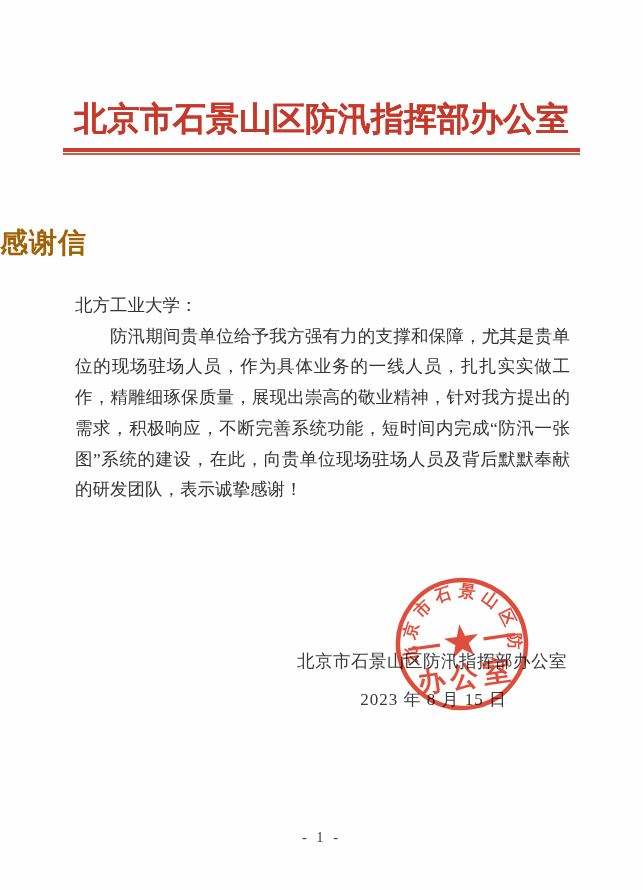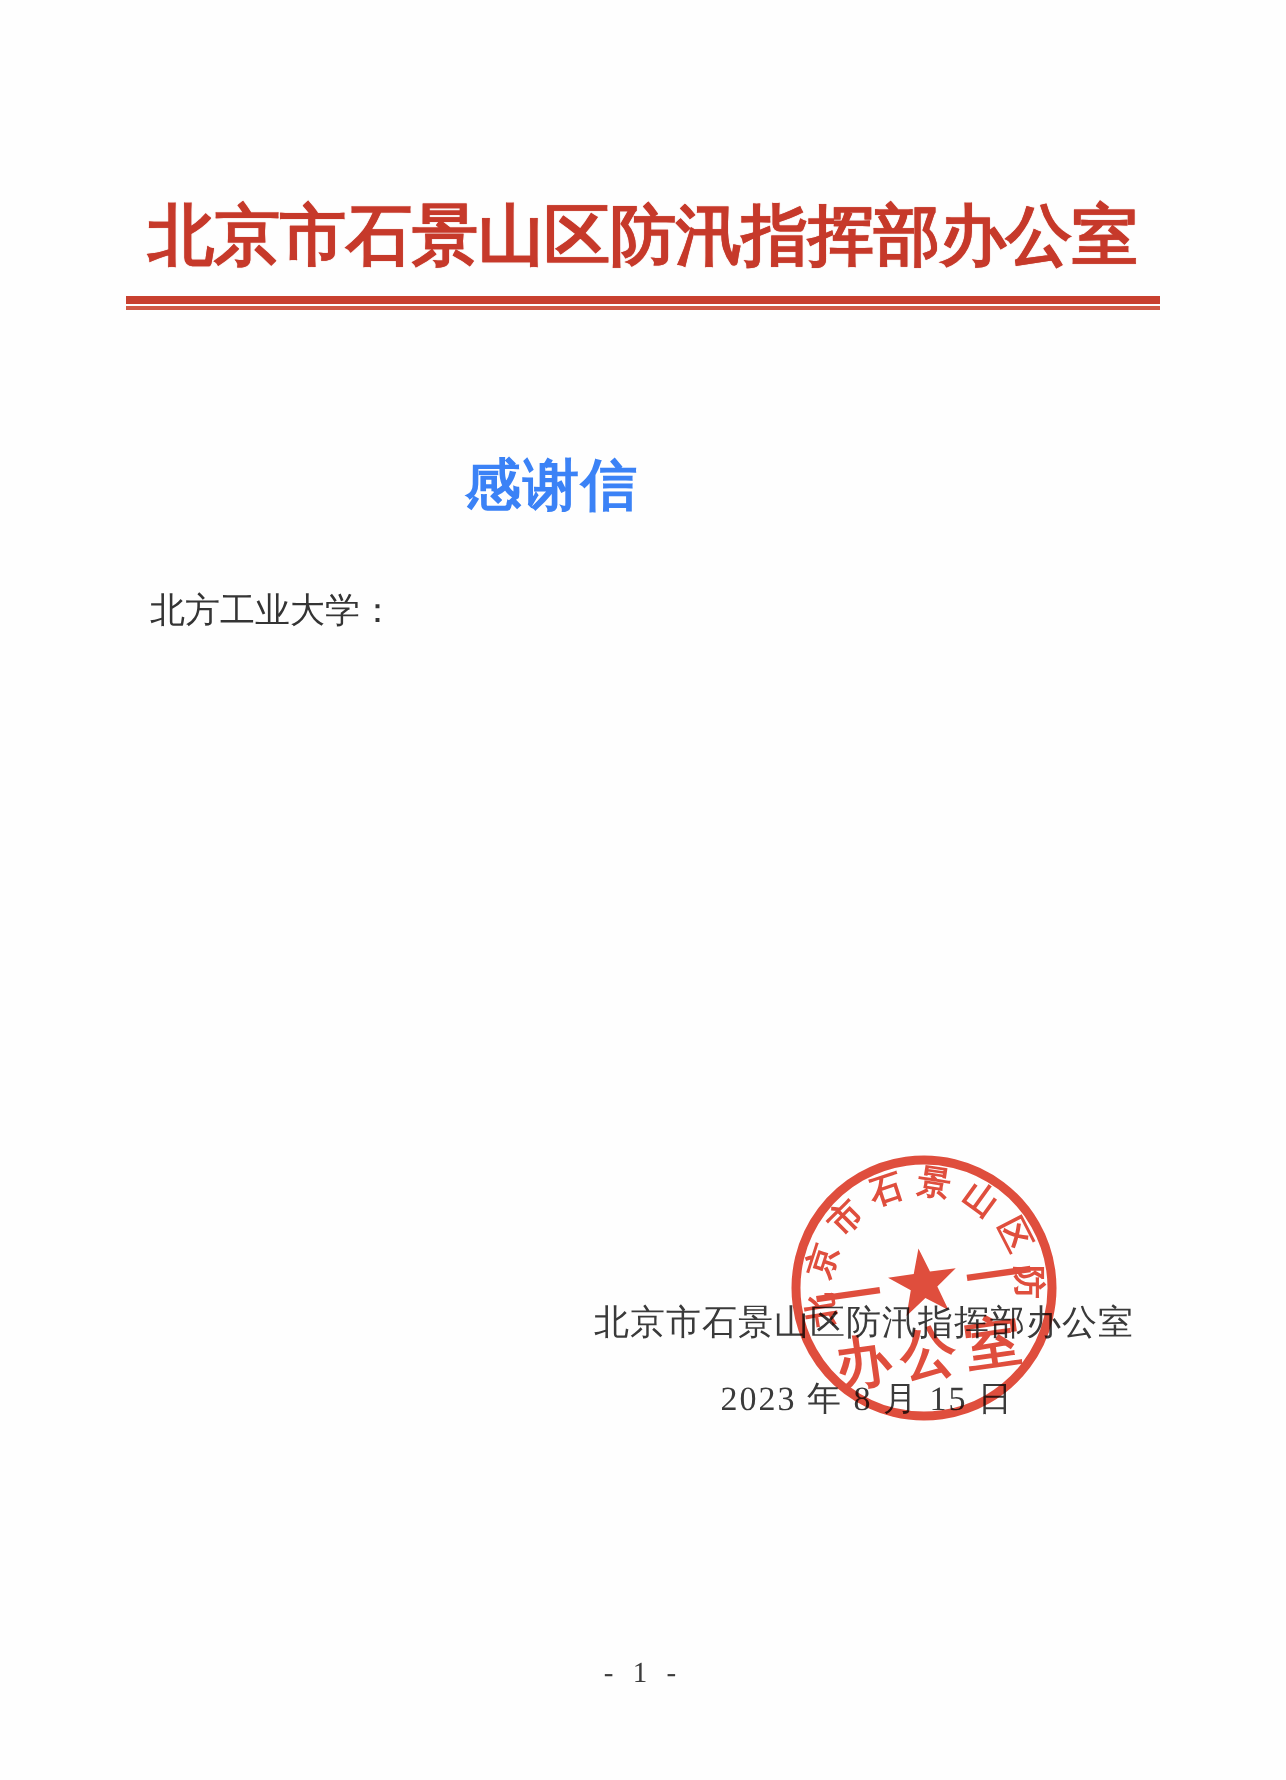--- a/index.html
+++ b/index.html
@@ -43,24 +43,23 @@
     margin-top: 1.5px;
     height: 1.5px;
     background: #d05a46;
   }
   
   .letter-title {
     position: absolute;
     top: 224px;
     left: 0;
     width: 552px;
-    text-align: center;
     font-size: 28px;
     font-weight: 700;
-    color: #3b82f6;
+    color: #a16207;
     letter-spacing: 1px;
   }
   
   .letter-body {
     position: absolute;
     top: 290px;
     left: 75px;
     width: 495px;
     font-size: 17.5px;
     line-height: 30.7px;
@@ -126,20 +125,21 @@
   </div>
   <div class="letterhead-rule">
     <div class="rule-thick"></div>
     <div class="rule-thin"></div>
   </div>
 
   <div class="letter-title">感谢信</div>
 
   <div class="letter-body">
     <p>北方工业大学：</p>
+    <p class="indent">防汛期间贵单位给予我方强有力的支撑和保障，尤其是贵单位的现场驻场人员，作为具体业务的一线人员，扎扎实实做工作，精雕细琢保质量，展现出崇高的敬业精神，针对我方提出的需求，积极响应，不断完善系统功能，短时间内完成“防汛一张图”系统的建设，在此，向贵单位现场驻场人员及背后默默奉献的研发团队，表示诚挚感谢！</p>
   </div>
 
   <div class="signature-block">
     <div class="signature-line">北京市石景山区防汛指挥部办公室</div>
     <div class="date-line">2023 年 8 月 15 日</div>
   </div>
 
   <div class="seal">
     <svg width="148" height="148" viewBox="0 0 148 148">
       <defs>

